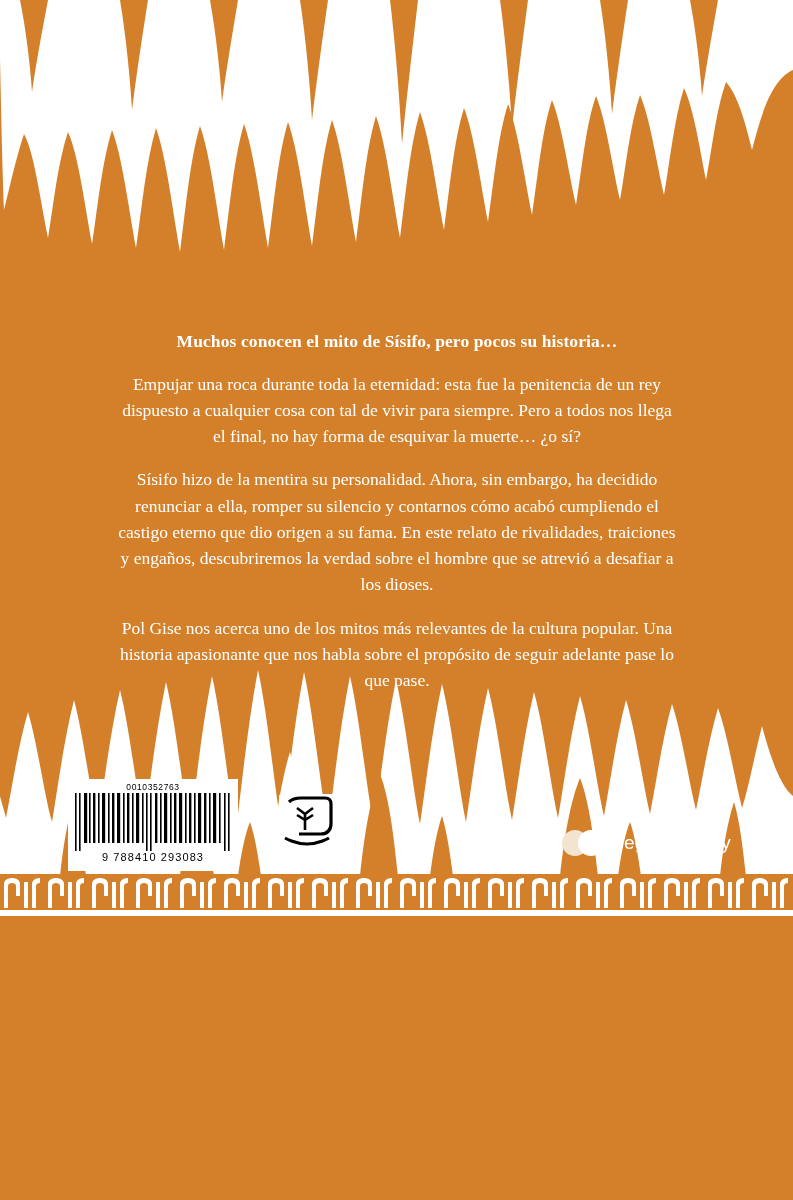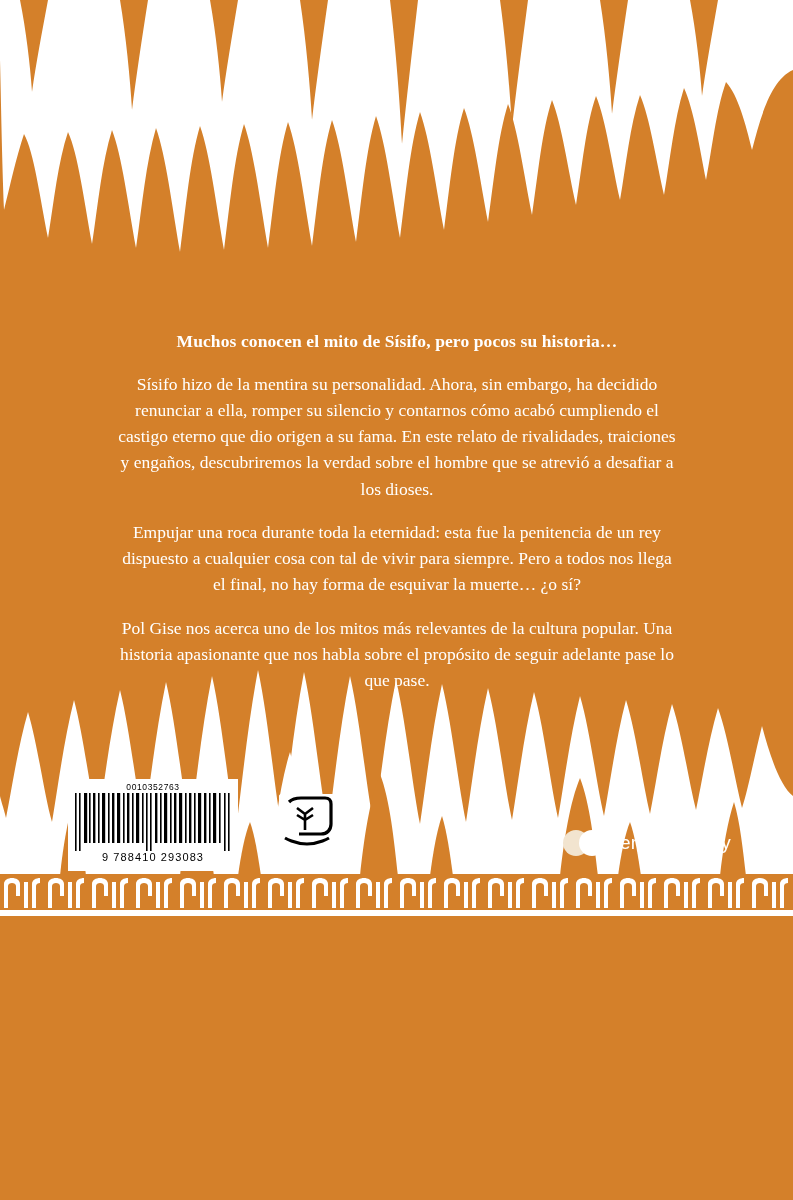--- a/index.html
+++ b/index.html
@@ -205,22 +205,22 @@
       <path d="M600,0 C606,38 610,82 612,114 C616,82 622,40 628,0 Z"></path>
       <path d="M390,0 C396,50 400,104 402,144 C406,104 412,52 418,0 Z"></path>
       <path d="M210,0 C216,34 220,72 222,102 C226,72 232,36 238,0 Z"></path>
       <path d="M690,0 C696,32 700,68 702,96 C706,68 712,34 718,0 Z"></path>
       <path d="M20,0 C26,30 30,64 32,92 C36,64 42,32 48,0 Z"></path>
     </g>
   </svg>
 
   <div class="blurb">
     <p class="lead">Muchos conocen el mito de Sísifo, pero pocos su historia…</p>
+    <p class="para">Empujar una roca durante toda la eternidad: esta fue la penitencia de un rey dispuesto a cualquier cosa con tal de vivir para siempre. Pero a todos nos llega el final, no hay forma de esquivar la muerte… ¿o sí?</p>
     <p class="para">Sísifo hizo de la mentira su personalidad. Ahora, sin embargo, ha decidido renunciar a ella, romper su silencio y contarnos cómo acabó cumpliendo el castigo eterno que dio origen a su fama. En este relato de rivalidades, traiciones y engaños, descubriremos la verdad sobre el hombre que se atrevió a desafiar a los dioses.</p>
-    <p class="para">Empujar una roca durante toda la eternidad: esta fue la penitencia de un rey dispuesto a cualquier cosa con tal de vivir para siempre. Pero a todos nos llega el final, no hay forma de esquivar la muerte… ¿o sí?</p>
     <p class="para">Pol Gise nos acerca uno de los mitos más relevantes de la cultura popular. Una historia apasionante que nos habla sobre el propósito de seguir adelante pase lo que pase.</p>
   </div>
 
   <svg class="bottom-decor" viewBox="0 0 793 330" preserveAspectRatio="none">
     <g fill="#ffffff">
       <path d="M0,330 H793 V250 C780,240 770,210 762,180 C754,212 748,244 742,262 C734,230 728,190 718,162 C708,196 702,236 696,264 C688,232 682,188 672,158 C662,194 656,238 650,268 C642,234 636,186 626,154 C616,192 610,238 604,270 C596,236 590,184 580,150 C570,190 564,238 558,272 C550,236 544,182 534,146 C524,188 518,238 512,274 C504,238 498,180 488,142 C478,186 472,238 466,276 C458,238 452,178 442,138 C432,184 426,238 420,278 C412,238 406,176 396,134 C386,182 380,238 374,280 C366,240 360,174 350,130 C340,180 334,238 328,282 C320,240 314,172 304,126 C294,178 288,238 282,284 C274,240 268,170 258,124 C248,176 242,238 236,284 C228,242 222,174 212,130 C202,180 196,238 190,282 C182,242 176,178 166,136 C156,184 150,238 144,280 C136,244 130,184 120,144 C110,188 104,238 98,278 C90,246 84,192 74,154 C64,194 58,240 52,276 C44,248 38,200 28,166 C18,200 12,242 6,272 C3,260 1,255 0,250 Z"></path>
       <path d="M100,330 C104,290 110,250 118,222 C126,254 130,294 134,330 Z"></path>
       <path d="M270,330 C274,284 280,238 290,206 C300,242 304,288 308,330 Z"></path>
       <path d="M470,330 C474,286 480,242 490,210 C500,246 504,290 508,330 Z"></path>
       <path d="M650,330 C654,292 660,254 668,226 C676,258 680,296 684,330 Z"></path>
@@ -292,21 +292,21 @@
       </div>
       <div class="pefc-name">PEFC</div>
       <div class="pefc-code">PEFC/14-38-00305</div>
     </div>
 
     <div class="publisher">
       <div class="pub-mark">
         <div class="c1"></div>
         <div class="c2"></div>
       </div>
-      <div class="pub-name">temas de hoy</div>
+      <div class="pub-name">seguir de hoy</div>
     </div>
 
     <svg class="greek-border" viewBox="0 0 793 42" preserveAspectRatio="none">
       <rect x="0" y="0" width="793" height="42" fill="#d4802a"></rect>
       <rect x="0" y="36" width="793" height="6" fill="#ffffff"></rect>
       <g fill="#ffffff">
         <g id="motif">
           <path d="M4,34 L4,10 C4,6 8,4 12,4 C16,4 20,6 20,10 L20,22 L16,22 L16,12 C16,10 14,9 12,9 C10,9 8,10 8,12 L8,34 Z"></path>
           <path d="M24,34 L24,8 L28,8 L28,34 Z"></path>
           <path d="M32,34 L32,10 C32,6 36,4 40,4 L40,9 C38,9 36,10 36,12 L36,34 Z"></path>

